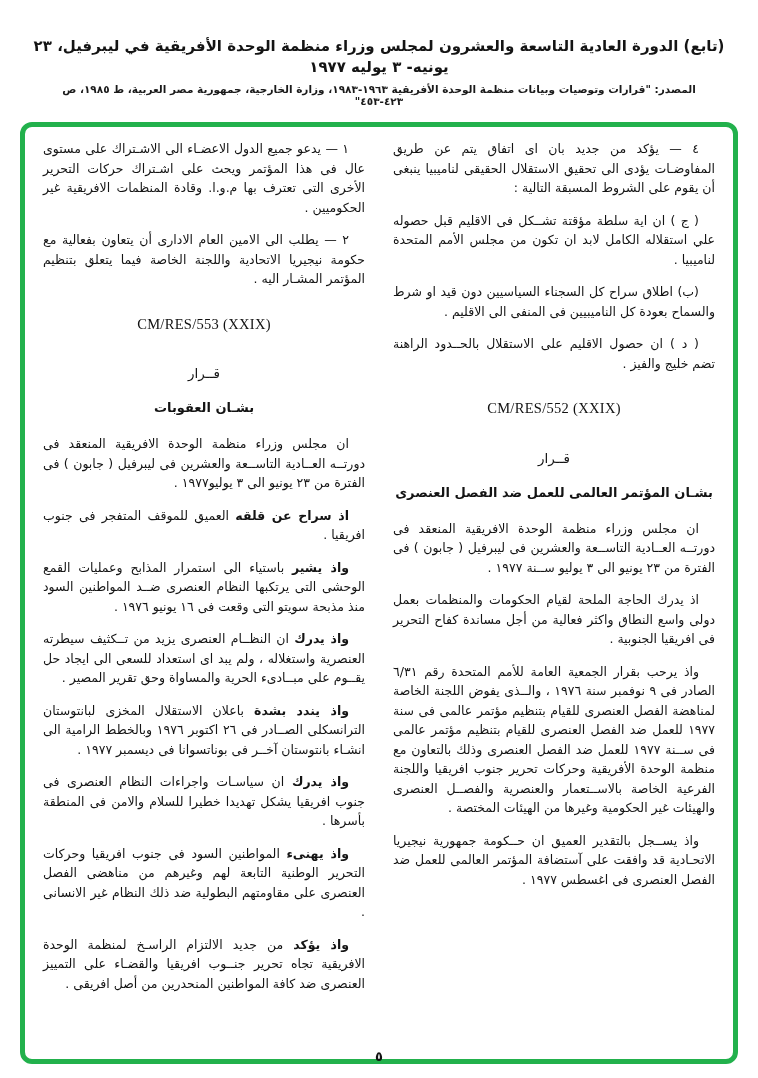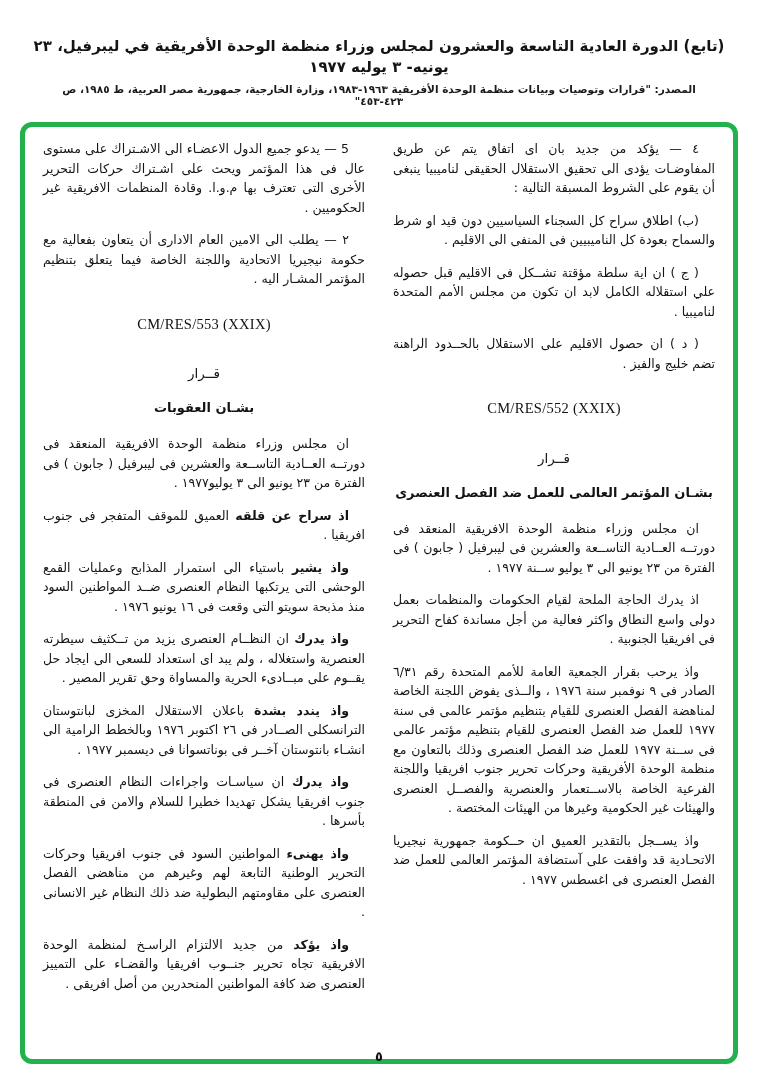--- a/index.html
+++ b/index.html
@@ -47,36 +47,36 @@
   <div class="header">
     <div class="header-title">(تابع) الدورة العادية التاسعة والعشرون لمجلس وزراء منظمة الوحدة الأفريقية في ليبرفيل، ٢٣ يونيه- ٣ يوليه ١٩٧٧</div>
     <div class="header-source">المصدر: "قرارات وتوصيات وبيانات منظمة الوحدة الأفريقية ١٩٦٣-١٩٨٣، وزارة الخارجية، جمهورية مصر العربية، ط ١٩٨٥، ص ٤٢٣-٤٥٣"</div>
   </div>
 
   <div class="content-box">
     <div class="columns">
 
       <div class="col">
         <p class="para"><span>٤ — يؤكد من جديد بان اى اتفاق يتم عن طريق المفاوضـات يؤدى الى تحقيق الاستقلال الحقيقى لناميبيا ينبغى أن يقوم على الشروط المسبقة التالية :</span></p>
+        <p class="para"><span>( ج ) ان اية سلطة مؤقتة تشــكل فى الاقليم قبل حصوله علي استقلاله الكامل لابد ان تكون من مجلس الأمم المتحدة لناميبيا .</span></p>
         <p class="para"><span>(ب) اطلاق سراح كل السجناء السياسيين دون قيد او شرط والسماح بعودة كل الناميبيين فى المنفى الى الاقليم .</span></p>
-        <p class="para"><span>( ج ) ان اية سلطة مؤقتة تشــكل فى الاقليم قبل حصوله علي استقلاله الكامل لابد ان تكون من مجلس الأمم المتحدة لناميبيا .</span></p>
         <p class="para"><span>( د ) ان حصول الاقليم على الاستقلال بالحــدود الراهنة تضم خليج والفيز .</span></p>
 
         <div class="res-code">CM/RES/552 (XXIX)</div>
         <div class="h-decision">قــرار</div>
         <div class="h-subject">بشـان المؤتمر العالمى للعمل ضد الفصل العنصرى</div>
 
         <p class="para"><b></b><span>ان مجلس وزراء منظمة الوحدة الافريقية المنعقد فى دورتــه العــادية التاســعة والعشرين فى ليبرفيل ( جابون ) فى الفترة من ٢٣ يونيو الى ٣ يوليو ســنة ١٩٧٧ .</span></p>
         <p class="para"><b></b><span>اذ يدرك الحاجة الملحة لقيام الحكومات والمنظمات بعمل دولى واسع النطاق واكثر فعالية من أجل مساندة كفاح التحرير فى افريقيا الجنوبية .</span></p>
         <p class="para"><b></b><span>واذ يرحب بقرار الجمعية العامة للأمم المتحدة رقم ٦/٣١ الصادر فى ٩ نوفمبر سنة ١٩٧٦ ، والــذى يفوض اللجنة الخاصة لمناهضة الفصل العنصرى للقيام بتنظيم مؤتمر عالمى فى سنة ١٩٧٧ للعمل ضد الفصل العنصرى للقيام بتنظيم مؤتمر عالمى فى ســنة ١٩٧٧ للعمل ضد الفصل العنصرى وذلك بالتعاون مع منظمة الوحدة الأفريقية وحركات تحرير جنوب افريقيا واللجنة الفرعية الخاصة بالاســتعمار والعنصرية والفصــل العنصرى والهيئات غير الحكومية وغيرها من الهيئات المختصة .</span></p>
         <p class="para"><b></b><span>واذ يســجل بالتقدير العميق ان حــكومة جمهورية نيجيريا الاتحـادية قد وافقت على آستضافة المؤتمر العالمى للعمل ضد الفصل العنصرى فى اغسطس ١٩٧٧ .</span></p>
       </div>
 
       <div class="col">
-        <p class="para"><span>5 — يدعو جميع الدول الاعضـاء الى الاشـتراك على مستوى عال فى هذا المؤتمر ويحث على اشـتراك حركات التحرير الأخرى التى تعترف بها م.و.ا. وقادة المنظمات الافريقية غير الحكوميين .</span></p>
+        <p class="para"><span>١ — يدعو جميع الدول الاعضـاء الى الاشـتراك على مستوى عال فى هذا المؤتمر ويحث على اشـتراك حركات التحرير الأخرى التى تعترف بها م.و.ا. وقادة المنظمات الافريقية غير الحكوميين .</span></p>
         <p class="para"><span>٢ — يطلب الى الامين العام الادارى أن يتعاون بفعالية مع حكومة نيجيريا الاتحادية واللجنة الخاصة فيما يتعلق بتنظيم المؤتمر المشـار اليه .</span></p>
 
         <div class="res-code">CM/RES/553 (XXIX)</div>
         <div class="h-decision">قــرار</div>
         <div class="h-subject">بشـان العقوبات</div>
 
         <p class="para"><b></b><span>ان مجلس وزراء منظمة الوحدة الافريقية المنعقد فى دورتــه العــادية التاســعة والعشرين فى ليبرفيل ( جابون ) فى الفترة من ٢٣ يونيو الى ٣ يوليو١٩٧٧ .</span></p>
         <p class="para"><b>اذ سراح عن قلقه</b><span> العميق للموقف المتفجر فى جنوب افريقيا .</span></p>
         <p class="para"><b>واذ يشير</b><span> باستياء الى استمرار المذابح وعمليات القمع الوحشى التى يرتكبها النظام العنصرى ضــد المواطنين السود منذ مذبحة سويتو التى وقعت فى ١٦ يونيو ١٩٧٦ .</span></p>
         <p class="para"><b>واذ يدرك</b><span> ان النظــام العنصرى يزيد من تــكثيف سيطرته العنصرية واستغلاله ، ولم يبد اى استعداد للسعى الى ايجاد حل يقــوم على مبــادىء الحرية والمساواة وحق تقرير المصير .</span></p>

